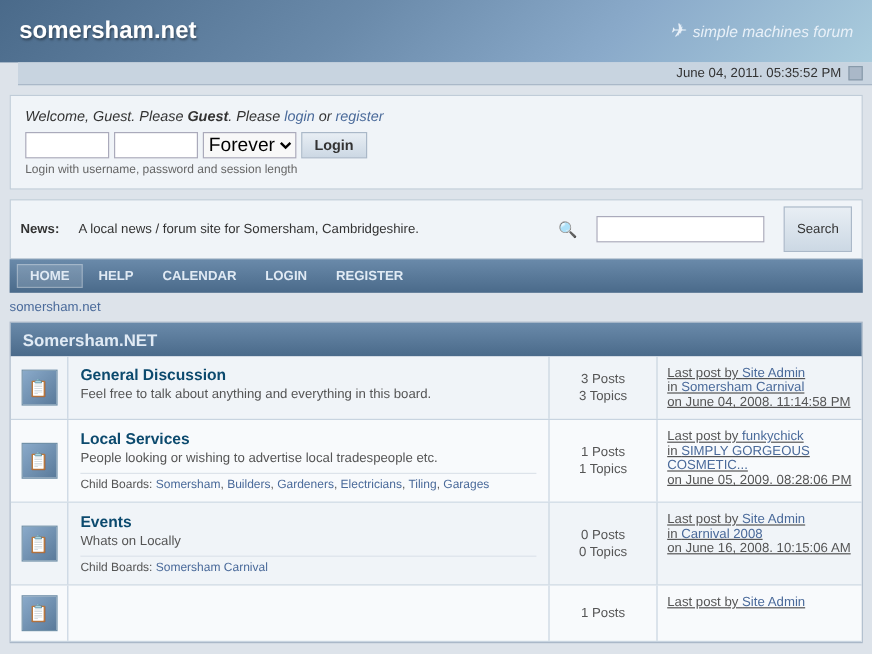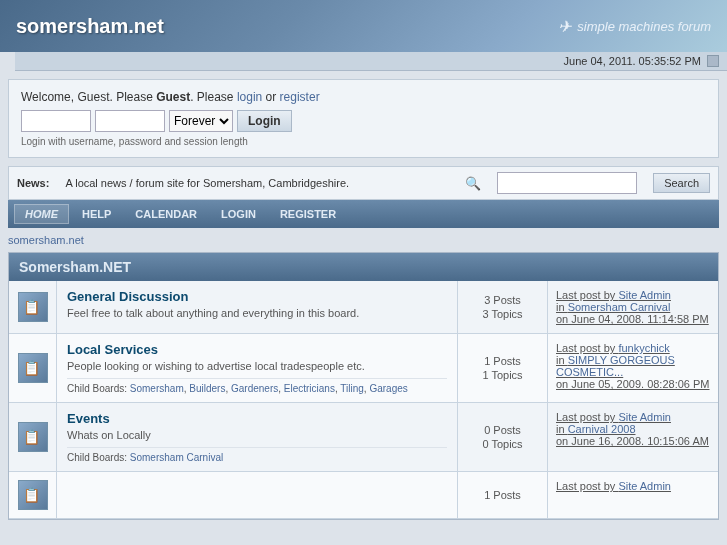--- a/index.html
+++ b/index.html
@@ -55,29 +55,29 @@
       cursor: pointer;
     }
 
     
     #login-box {
       background: #f0f4f8;
       border: 1px solid #c0ccd8;
       margin: 8px;
       padding: 10px 12px;
     }
-    #login-box .welcome-text { margin-bottom: 6px; font-size: 12px; }
+    #login-box .welcome-text { margin-bottom: 6px; font-size: 12px; font-style: italic; }
     #login-box .welcome-text a { color: #4a6a9a; text-decoration: none; }
     #login-box .login-row { display: flex; align-items: center; gap: 4px; margin-bottom: 4px; }
     #login-box .login-row input[type="text"],
     #login-box .login-row input[type="password"] {
       width: 70px; height: 22px; border: 1px solid #aab; padding: 2px 4px; font-size: 11px;
     }
     #login-box .login-row select {
-      height: 22px; font-size: 12px; border: 1px solid #aab; background: #f8f8f8;
+      height: 22px; font-size: 16px; border: 1px solid #aab; background: #f8f8f8;
     }
     #login-box .login-row .login-btn {
       background: linear-gradient(to bottom, #e8eef4, #ccd8e4);
       border: 1px solid #aab8c8;
       padding: 2px 10px;
       height: 22px;
       font-size: 12px;
       font-weight: bold;
       cursor: pointer;
       color: #333;
@@ -105,21 +105,21 @@
       width: 140px;
       height: 22px;
       border: 1px solid #aab;
       padding: 2px 4px;
       font-size: 11px;
     }
     #news-bar .search-btn {
       background: linear-gradient(to bottom, #e8eef4, #ccd8e4);
       border: 1px solid #aab8c8;
       padding: 2px 10px;
-      height: 20px;
+      height: 38px;
       font-size: 11px;
       cursor: pointer;
       color: #333;
     }
 
     
     #nav-bar {
       background: linear-gradient(to bottom, #6a8aaa, #4a6a8a);
       margin: 0 8px;
       padding: 4px 6px;
@@ -131,21 +131,20 @@
       font-size: 11px;
       font-weight: bold;
       padding: 3px 10px;
       cursor: pointer;
       text-decoration: none;
       border: 1px solid transparent;
     }
     #nav-bar .nav-item:hover, #nav-bar .nav-item.active {
       background: rgba(255,255,255,0.15);
       border-color: rgba(255,255,255,0.3);
-      font-style: italic;
     }
 
     
     #breadcrumb {
       padding: 6px 8px;
       font-size: 11px;
       color: #4a6a9a;
     }
     #breadcrumb a { color: #4a6a9a; text-decoration: none; }
 

